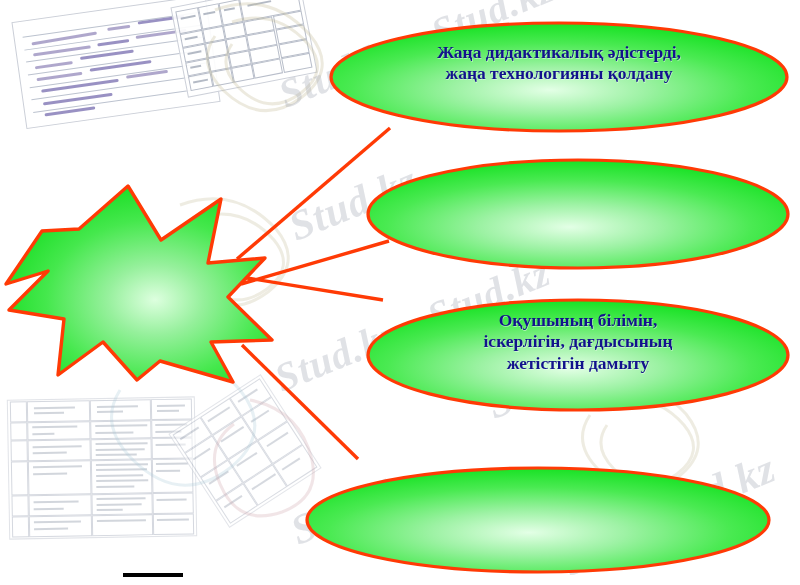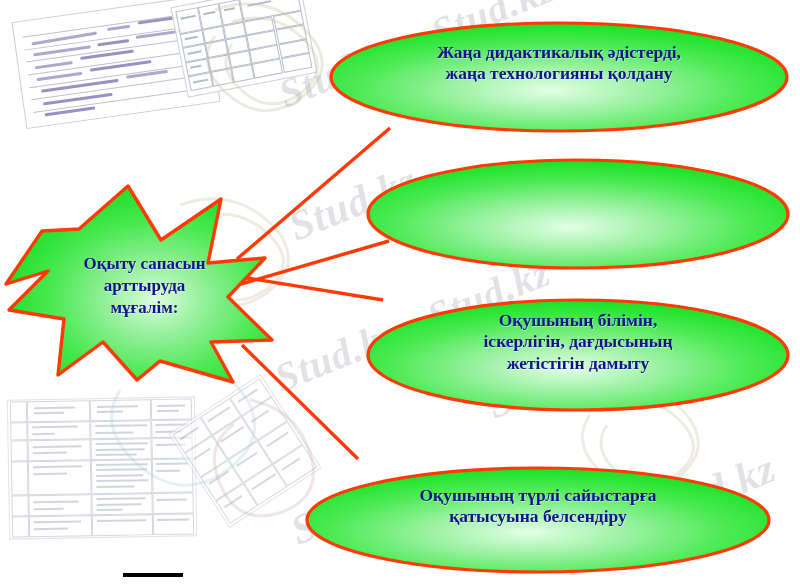--- a/index.html
+++ b/index.html
@@ -331,21 +331,16 @@
 
   <div class="layer">
     <div class="shape-text e-text" style="left:361px; top:42px; width:396px;">Жаңа дидактикалық әдістерді,
 жаңа технологияны қолдану</div>
 
 
     <div class="shape-text e-text" style="left:388px; top:310px; width:380px;">Оқушының білімін,
 іскерлігін, дағдысының
 жетістігін дамыту</div>
 
-    <div class="shape-text e-text" style="left:340px; top:485px; width:396px;">Оқушының түрлі сайыстарға
-қатысуына белсендіру</div>
-
-    <div class="shape-text s-text" style="left:52px; top:253px; width:185px;">Оқыту сапасын
-арттыруда
-мұғалім:</div>
+
   </div>
 
 </div>
 
 </body></html>

